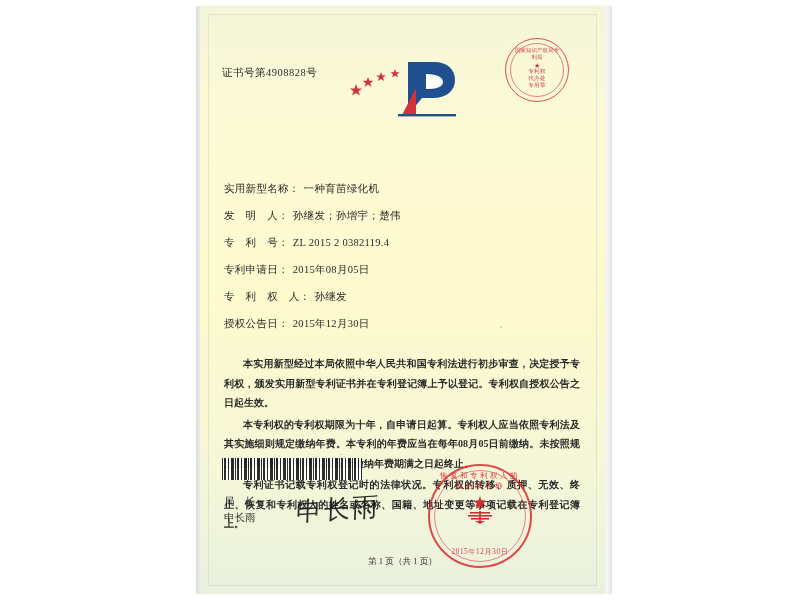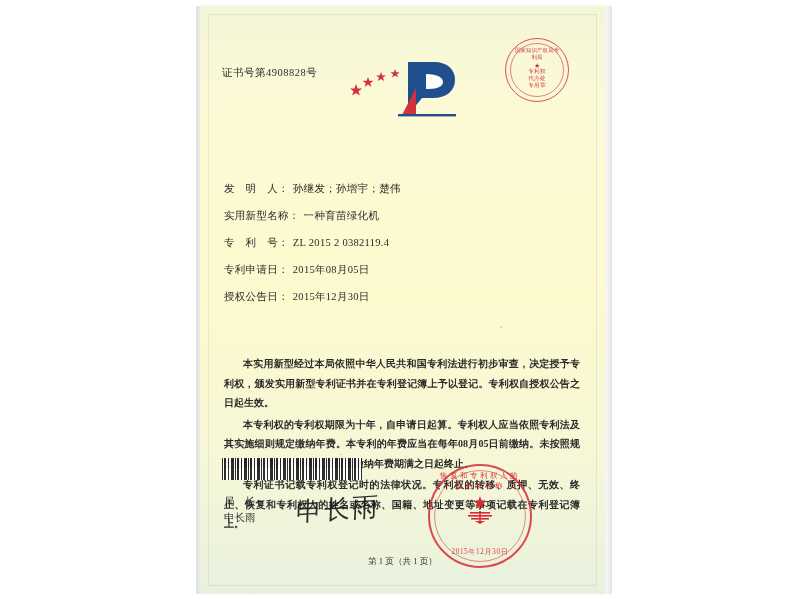--- a/index.html
+++ b/index.html
@@ -345,34 +345,38 @@
       <div class="arc-text">国家知识产权局专利局</div>
       <div class="star">★</div>
       <div class="center-text" style="white-space:pre-line;">专利权
 代办处
 专用章</div>
     </div>
 
 
     <div class="fields">
       <div class="field-row">
+        <span class="field-label">实用新型名称：</span>
+        <span class="field-value">一种育苗绿化机</span>
+      </div>
+      <div class="field-row">
         <span class="field-label">发　明　人：</span>
         <span class="field-value">孙继发；孙增宇；楚伟</span>
       </div>
       <div class="field-row">
-        <span class="field-label">实用新型名称：</span>
-        <span class="field-value">一种育苗绿化机</span>
-      </div>
-      <div class="field-row">
         <span class="field-label">专　利　号：</span>
         <span class="field-value">ZL 2015 2 0382119.4</span>
       </div>
       <div class="field-row">
         <span class="field-label">专利申请日：</span>
         <span class="field-value">2015年08月05日</span>
+      </div>
+      <div class="field-row">
+        <span class="field-label">专　利　权　人：</span>
+        <span class="field-value">孙继发</span>
       </div>
       <div class="field-row">
         <span class="field-label">授权公告日：</span>
         <span class="field-value">2015年12月30日</span>
       </div>
     </div>
 
     <div class="body-text">
       <p>本实用新型经过本局依照中华人民共和国专利法进行初步审查，决定授予专利权，颁发实用新型专利证书并在专利登记簿上予以登记。专利权自授权公告之日起生效。</p>
       <p>本专利权的专利权期限为十年，自申请日起算。专利权人应当依照专利法及其实施细则规定缴纳年费。本专利的年费应当在每年08月05日前缴纳。未按照规定缴纳年费的，专利权自应当缴纳年费期满之日起终止。</p>

